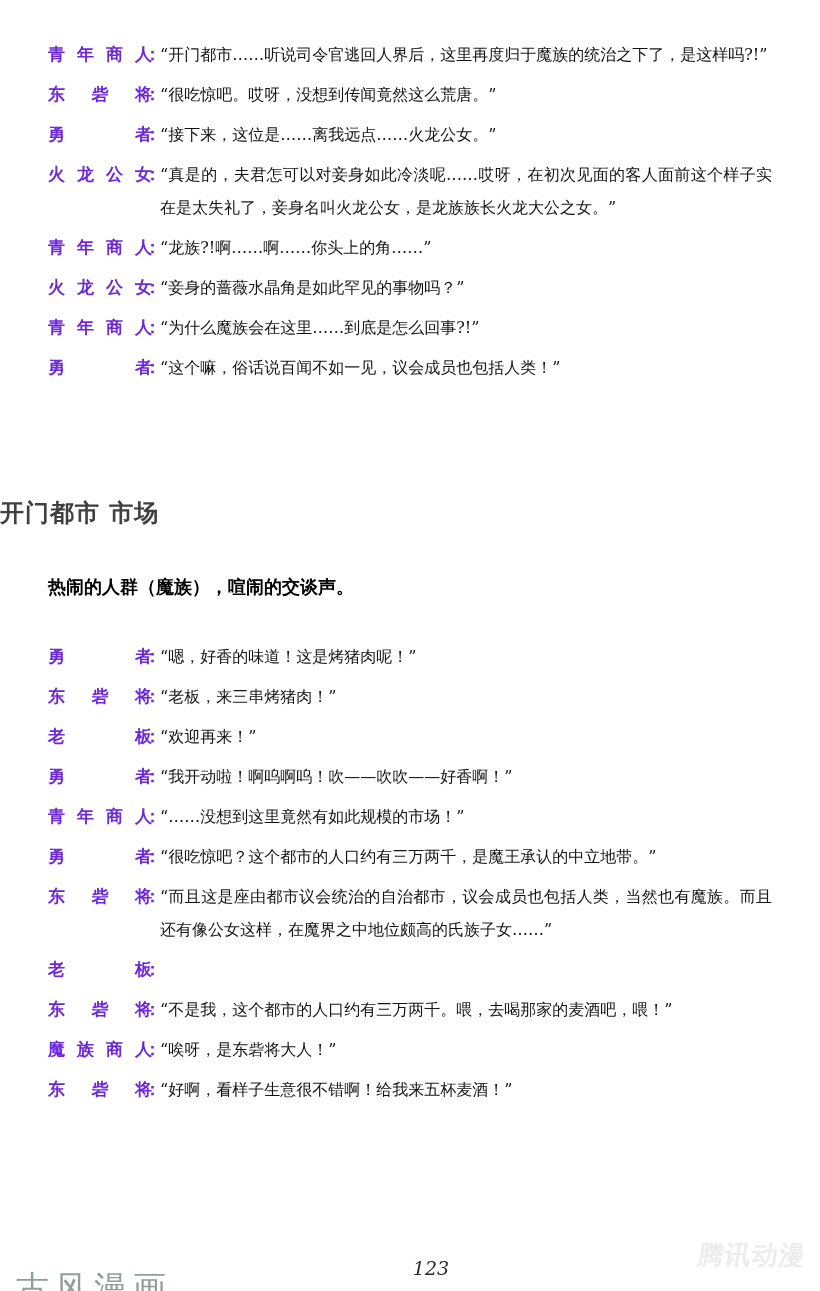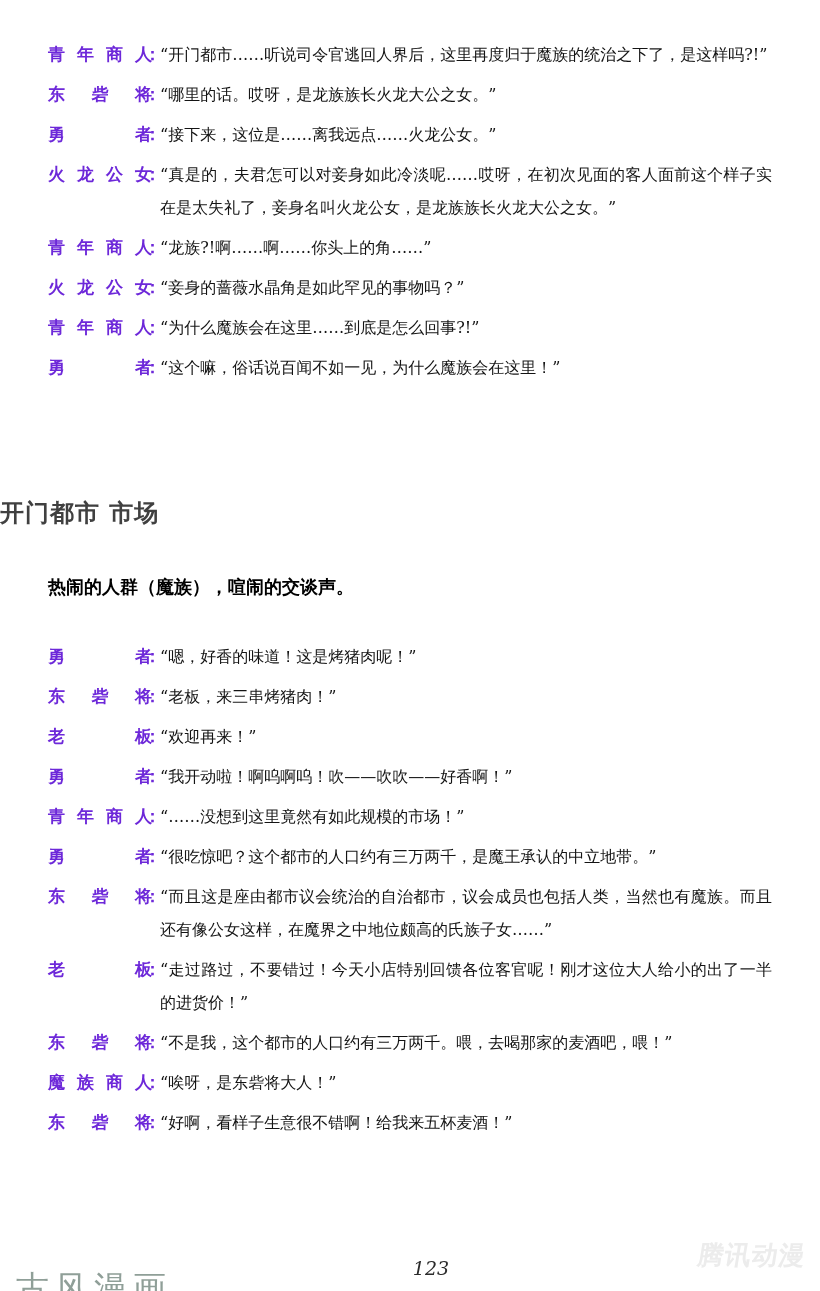--- a/index.html
+++ b/index.html
@@ -144,21 +144,21 @@
 
 <div class="page">
 
   <div class="dialogue-block" id="block-one">
     <div class="dialogue-row">
       <div class="speaker"><span>青年商人</span><span class="colon">：</span></div>
       <div class="speech">“开门都市……听说司令官逃回人界后，这里再度归于魔族的统治之下了，是这样吗?!”</div>
     </div>
     <div class="dialogue-row">
       <div class="speaker"><span>东砦将</span><span class="colon">：</span></div>
-      <div class="speech">“哪里的话。哎呀，是龙族族长火龙大公之女。”</div>
+      <div class="speech">“很吃惊吧。哎呀，没想到传闻竟然这么荒唐。”</div>
     </div>
     <div class="dialogue-row">
       <div class="speaker"><span>勇者</span><span class="colon">：</span></div>
       <div class="speech">“接下来，这位是……离我远点……火龙公女。”</div>
     </div>
     <div class="dialogue-row">
       <div class="speaker"><span>火龙公女</span><span class="colon">：</span></div>
       <div class="speech">“真是的，夫君怎可以对妾身如此冷淡呢……哎呀，在初次见面的客人面前这个样子实在是太失礼了，妾身名叫火龙公女，是龙族族长火龙大公之女。”</div>
     </div>
     <div class="dialogue-row">
@@ -168,21 +168,21 @@
     <div class="dialogue-row">
       <div class="speaker"><span>火龙公女</span><span class="colon">：</span></div>
       <div class="speech">“妾身的蔷薇水晶角是如此罕见的事物吗？”</div>
     </div>
     <div class="dialogue-row">
       <div class="speaker"><span>青年商人</span><span class="colon">：</span></div>
       <div class="speech">“为什么魔族会在这里……到底是怎么回事?!”</div>
     </div>
     <div class="dialogue-row">
       <div class="speaker"><span>勇者</span><span class="colon">：</span></div>
-      <div class="speech">“这个嘛，俗话说百闻不如一见，为什么魔族会在这里！”</div>
+      <div class="speech">“这个嘛，俗话说百闻不如一见，议会成员也包括人类！”</div>
     </div>
   </div>
 
   <div class="scene-heading">开门都市  市场</div>
   <div class="scene-note">热闹的人群（魔族），喧闹的交谈声。</div>
 
   <div class="dialogue-block" id="block-two">
     <div class="dialogue-row">
       <div class="speaker"><span>勇者</span><span class="colon">：</span></div>
       <div class="speech">“嗯，好香的味道！这是烤猪肉呢！”</div>
@@ -206,21 +206,20 @@
     <div class="dialogue-row">
       <div class="speaker"><span>勇者</span><span class="colon">：</span></div>
       <div class="speech">“很吃惊吧？这个都市的人口约有三万两千，是魔王承认的中立地带。”</div>
     </div>
     <div class="dialogue-row">
       <div class="speaker"><span>东砦将</span><span class="colon">：</span></div>
       <div class="speech">“而且这是座由都市议会统治的自治都市，议会成员也包括人类，当然也有魔族。而且还有像公女这样，在魔界之中地位颇高的氏族子女……”</div>
     </div>
     <div class="dialogue-row">
       <div class="speaker"><span>老板</span><span class="colon">：</span></div>
-      <div class="speech">“走过路过，不要错过！今天小店特别回馈各位客官呢！刚才这位大人给小的出了一半的进货价！”</div>
     </div>
     <div class="dialogue-row">
       <div class="speaker"><span>东砦将</span><span class="colon">：</span></div>
       <div class="speech">“不是我，这个都市的人口约有三万两千。喂，去喝那家的麦酒吧，喂！”</div>
     </div>
     <div class="dialogue-row">
       <div class="speaker"><span>魔族商人</span><span class="colon">：</span></div>
       <div class="speech">“唉呀，是东砦将大人！”</div>
     </div>
     <div class="dialogue-row">

